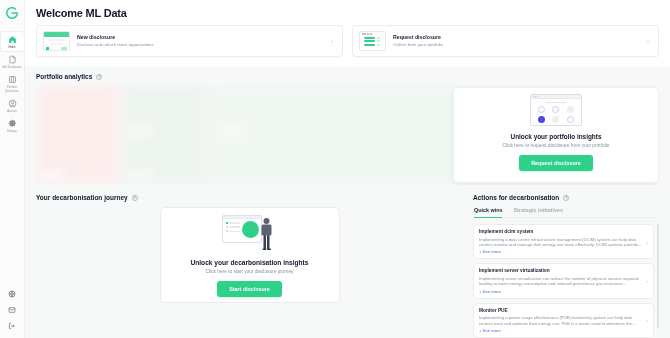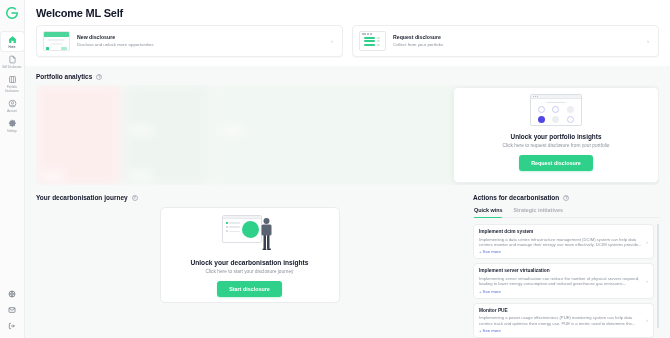--- a/index.html
+++ b/index.html
@@ -256,21 +256,21 @@
         <svg width="8" height="8" viewBox="0 0 24 24" fill="none" stroke="#6e757f" stroke-width="2.2">
           <path d="M9 4H6a2 2 0 0 0-2 2v12a2 2 0 0 0 2 2h3"></path>
             <path d="m15 8 4 4-4 4M19 12H9"></path>
         </svg>
       </span>
     </div>
   </aside>
 
   <main class="main">
 
-    <div class="page-title">Welcome ML Self</div>
+    <div class="page-title">Welcome ML Data</div>
 
     <div class="top-band">
       <div class="quick-cards">
 
         <div class="qcard">
           <div class="qthumb">
             <div style="height:5px;background:#4cd49a;"></div>
             <div style="height:2px;background:#eef0f2;margin:2px 4px 0;border-radius:1px;"></div>
             <div style="height:2px;background:#f2f4f6;margin:1.5px 6px 0;border-radius:1px;"></div>
             <div style="display:flex;align-items:center;justify-content:space-between;padding:2.5px 2px 0 2px;">

